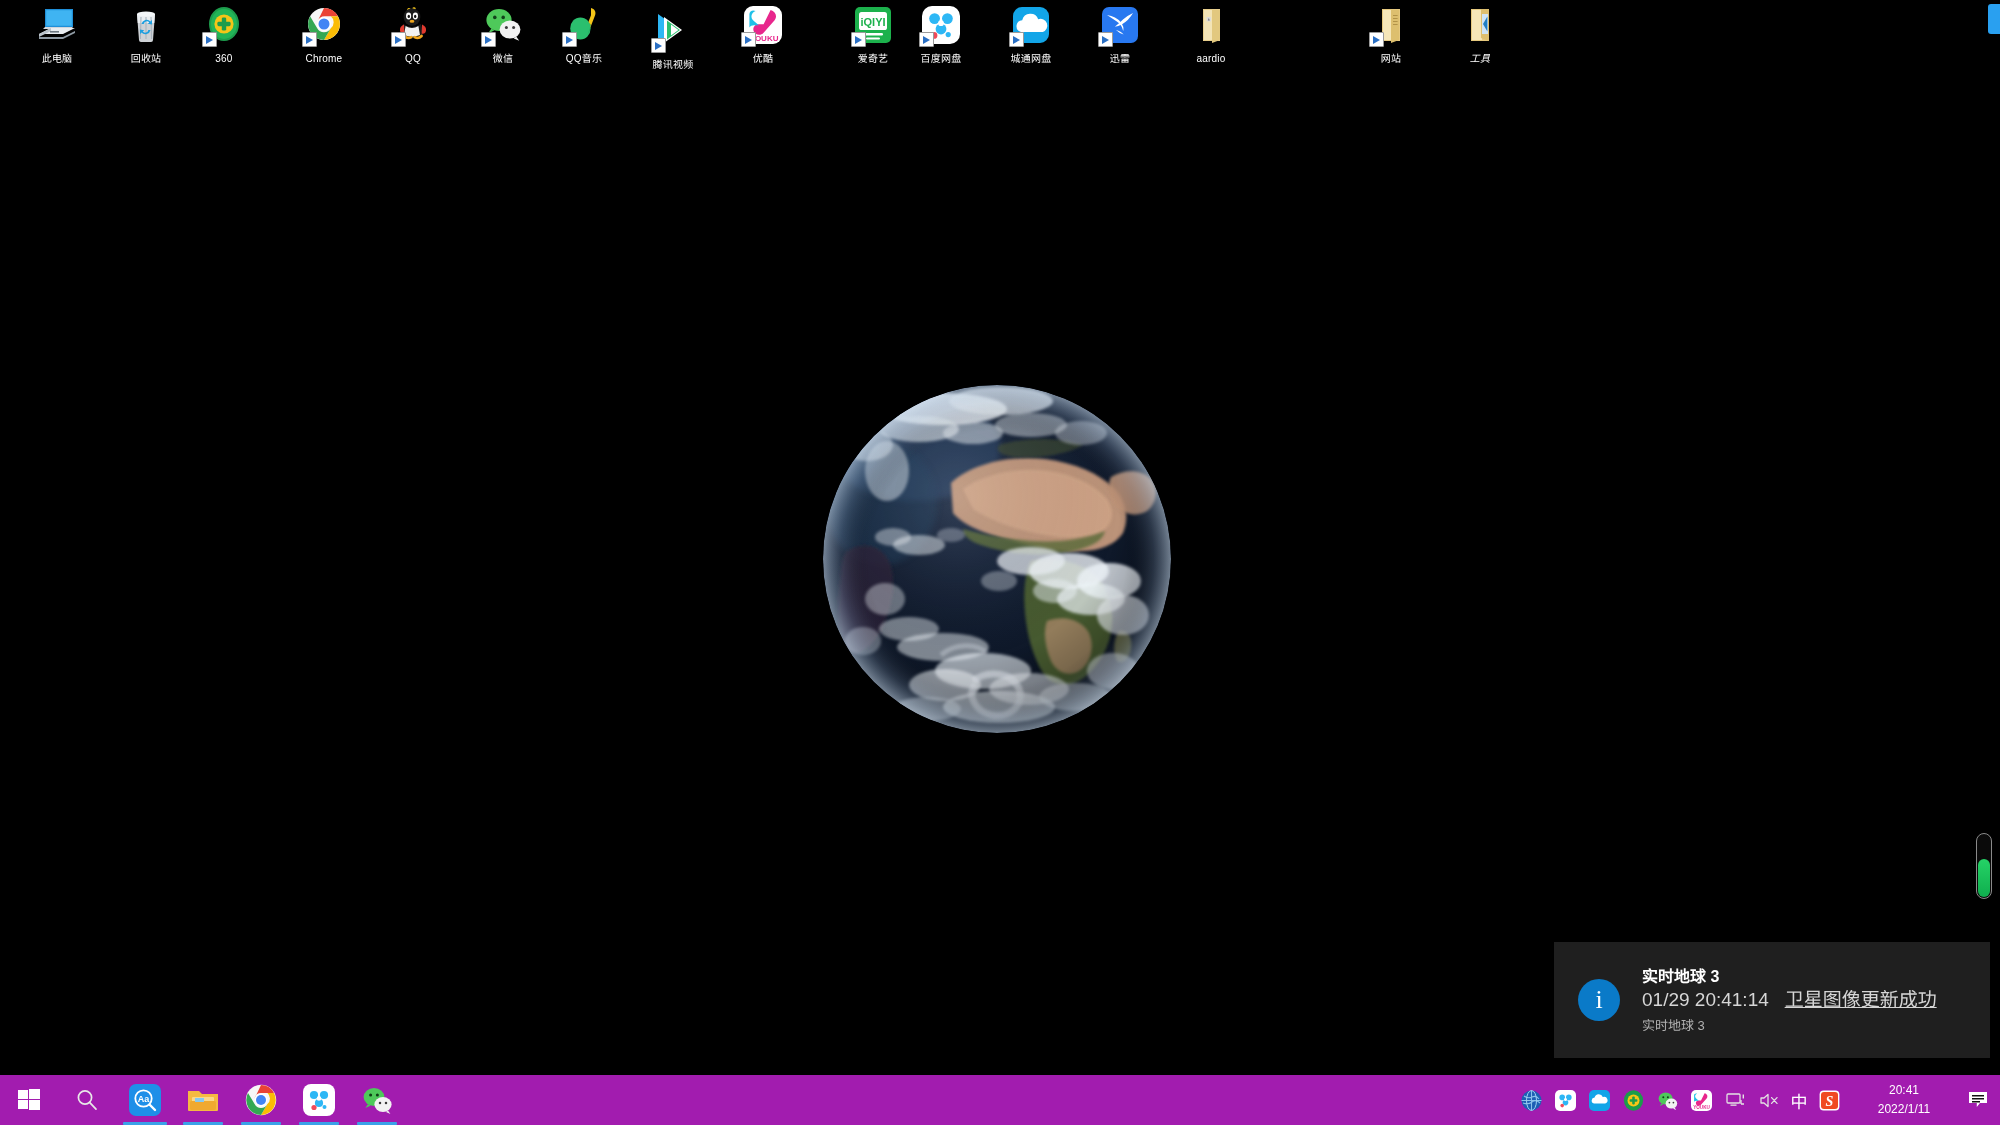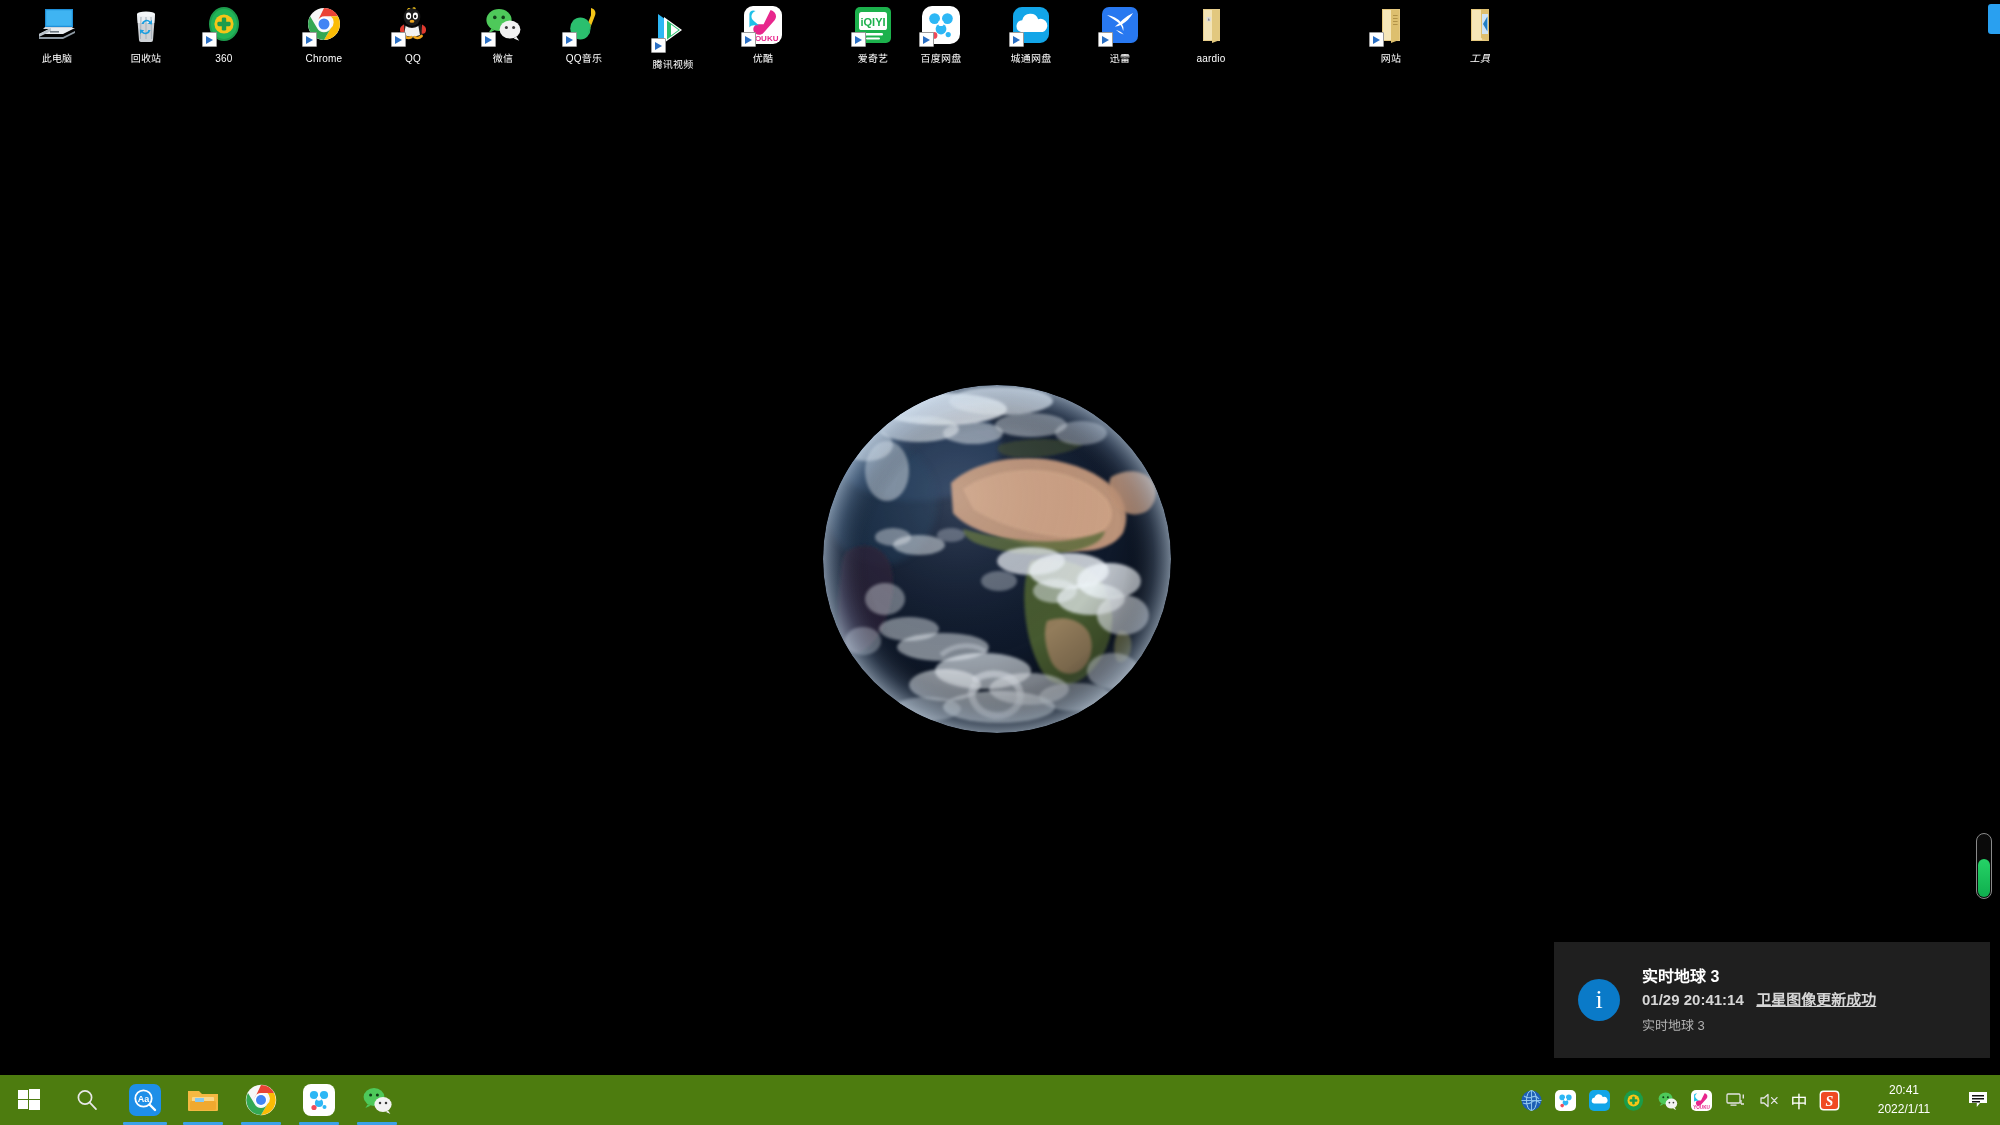--- a/index.html
+++ b/index.html
@@ -135,39 +135,38 @@
     justify-content:center;
   }
   #toast .t-title {
     color:#ffffff;
     font-size:16px;
     font-weight:bold;
     line-height:21px;
   }
   #toast .t-msg {
     color:#d6d6d6;
-    font-size:15px;
+    font-size:19px;
     line-height:23px;
     margin-top:1px;
-    font-weight:bold;
   }
   #toast .t-msg .underline { text-decoration:underline; }
   #toast .t-app {
     color:#b0b0b0;
     font-size:13px;
     line-height:19px;
     margin-top:5px;
   }
 
   
   #taskbar {
     position:absolute;
     left:0; bottom:0;
     width:2000px; height:50px;
-    background:#4d7c0f;
+    background:#a21caf;
     display:flex;
     align-items:center;
   }
   #taskbar-left {
     display:flex;
     align-items:center;
     height:50px;
   }
   .tb-item {
     position:relative;

